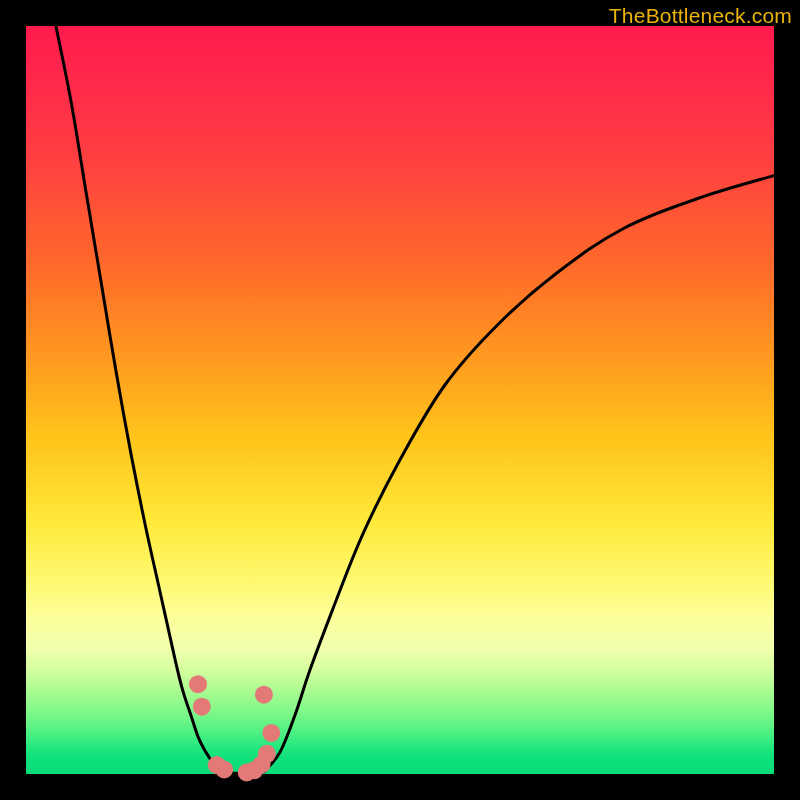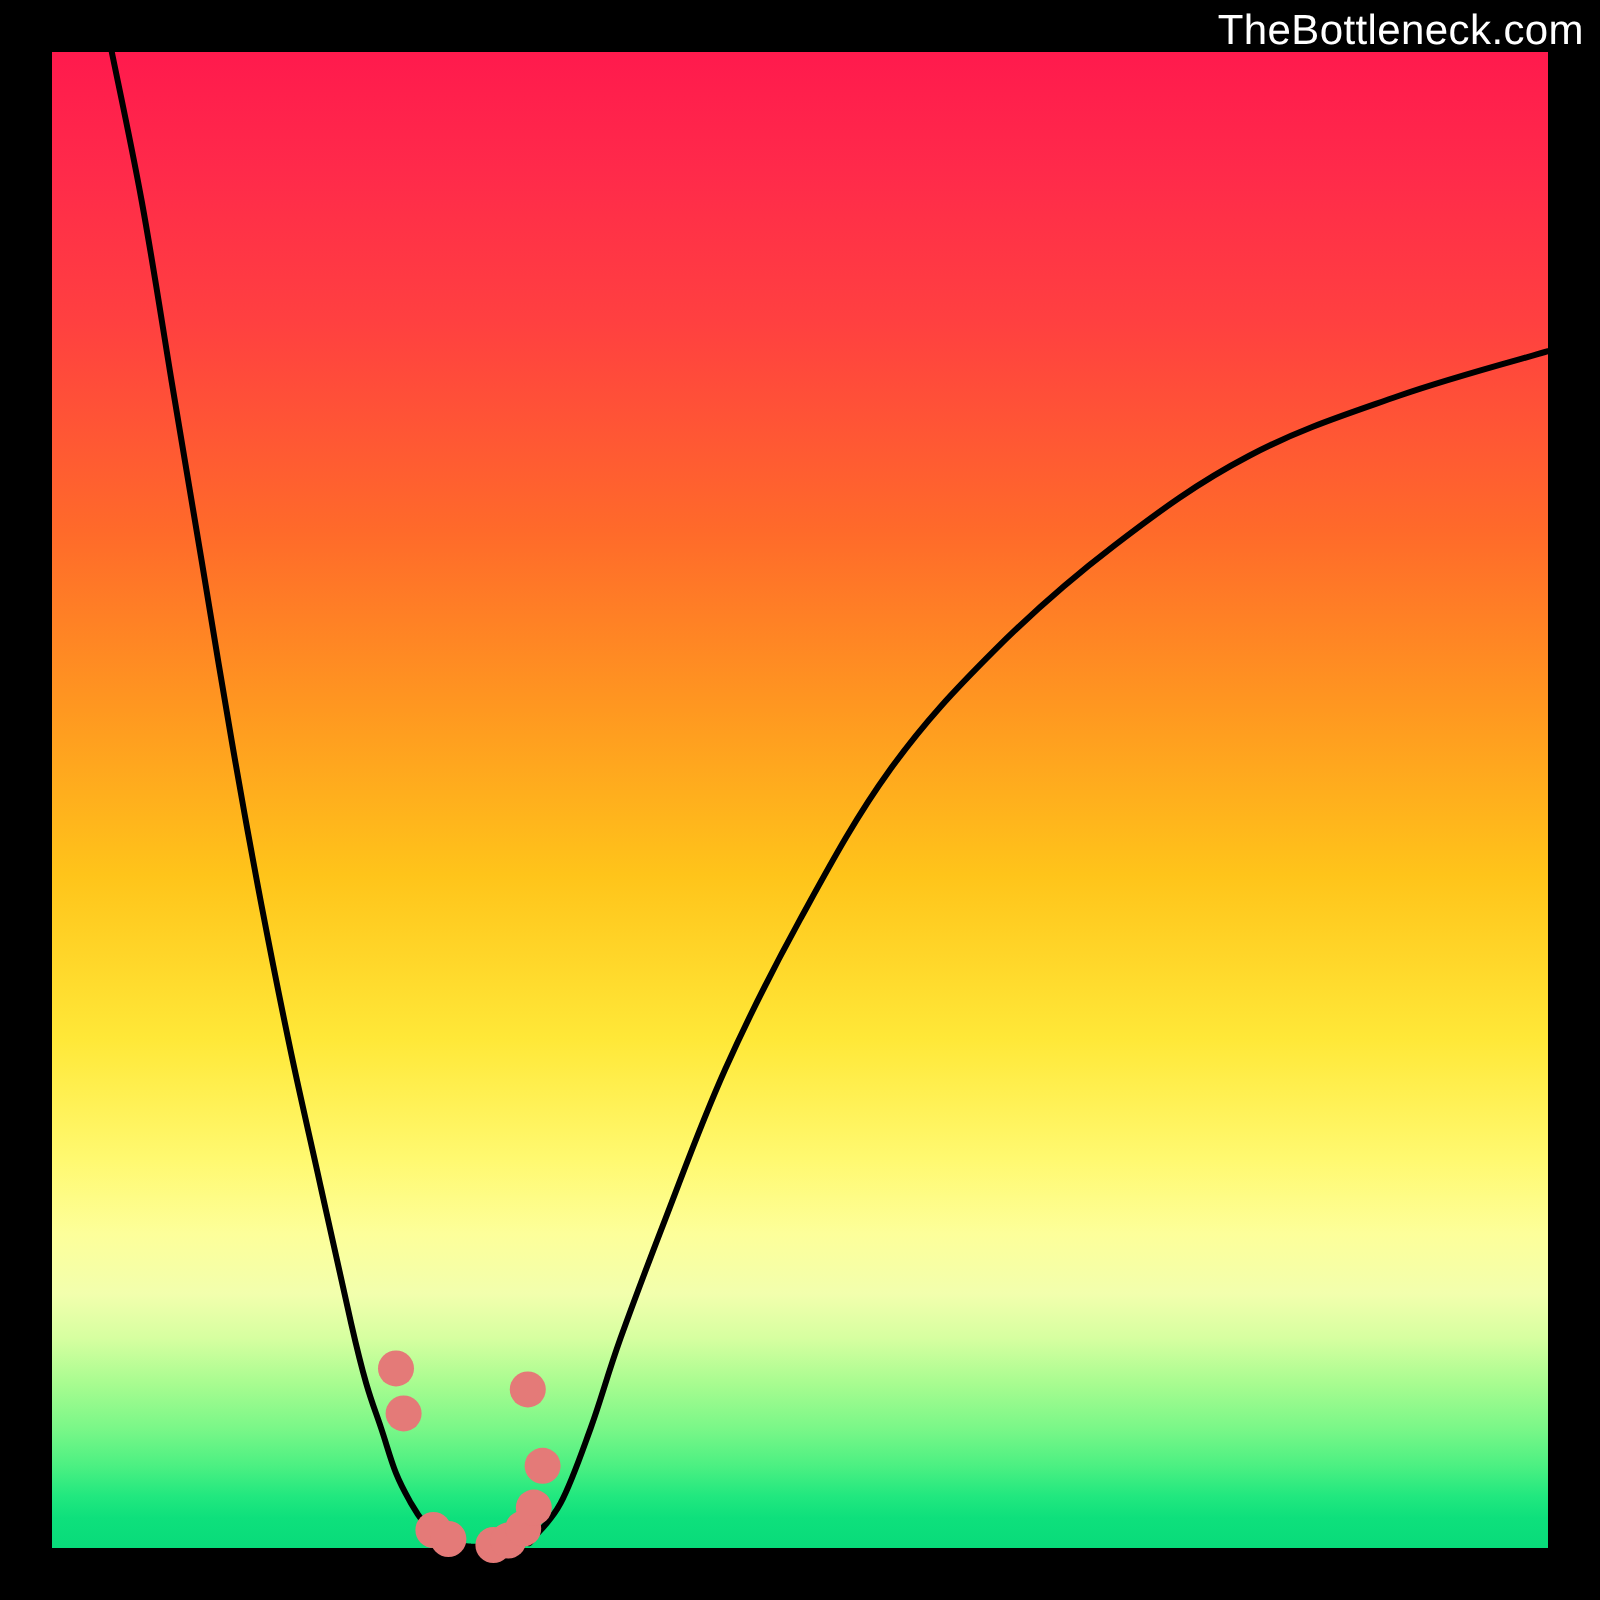--- a/index.html
+++ b/index.html
@@ -42,21 +42,21 @@
       #4cf082 94.5%,
       #22e87f 96.5%,
       #0ee07c 98%,
       #08db7a 100%
     );
   }
   .watermark {
     position: absolute;
     top: 4px;
     right: 8px;
-    color: #ffffff;
+    color: #eab308;
     font-size: 21px;
     font-weight: 500;
     letter-spacing: 0.2px;
     z-index: 2;
   }
   svg.curves {
     position: absolute;
     left: 26px;
     top: 26px;
     width: 748px;

